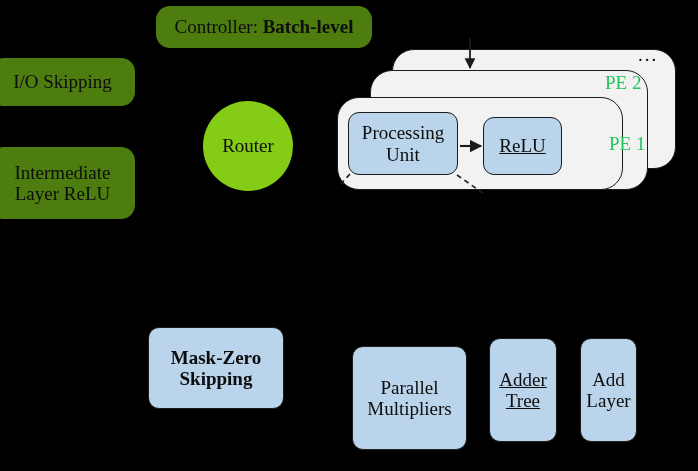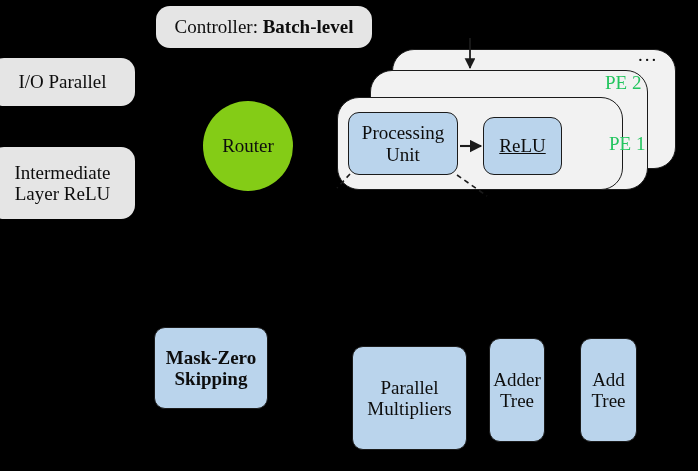--- a/index.html
+++ b/index.html
@@ -22,21 +22,21 @@
     box-sizing: border-box;
     display: flex;
     align-items: center;
     justify-content: center;
     text-align: center;
     line-height: 1.12;
     color: #0d0d0d;
   }
 
   .grey-box {
-    background: #e5e5e5;
+    background: #4d7c0f;
     border-radius: 14px;
     font-size: 19px;
   }
 
   .blue-box {
     background: #bad4ec;
     border: 1.6px solid #1b1b1b;
     border-radius: 11px;
     font-size: 19px;
   }
@@ -86,21 +86,21 @@
 
 <div id="canvas">
 
   <div class="node grey-box" style="left:156px; top:6px; width:216px; height:42px;">
     <span>
       <span>Controller: </span><span class="bold-txt">Batch-level</span>
     </span>
   </div>
 
   <div class="node grey-box" style="left:-10px; top:58px; width:145px; height:48px;">
-    <span>I/O Parallel</span>
+    <span>I/O Skipping</span>
   </div>
 
   <div class="node grey-box two-line" style="left:-10px; top:147px; width:145px; height:72px;">
     <span>Intermediate
 Layer ReLU</span>
   </div>
 
   <div class="node circle" style="left:203px; top:101px; width:90px; height:90px;">
     <span>Router</span>
   </div>
@@ -116,38 +116,38 @@
 
   <div class="node blue-box two-line" style="left:348px; top:112px; width:110px; height:63px;">
     <span>Processing
 Unit</span>
   </div>
 
   <div class="node blue-box" style="left:483px; top:117px; width:79px; height:58px;text-decoration:underline;">
     <span>ReLU</span>
   </div>
 
-  <div class="node blue-box two-line bold-txt" style="left:148px; top:327px; width:114px; height:82px;margin-left:6px;">
+  <div class="node blue-box two-line bold-txt" style="left:148px; top:327px; width:136px; height:82px;">
     <span>Mask-Zero
 Skipping</span>
   </div>
 
   <div class="node blue-box two-line" style="left:352px; top:338px; width:115px; height:104px;margin-top:8px;">
     <span>Parallel
 Multipliers</span>
   </div>
 
-  <div class="node blue-box two-line" style="left:489px; top:338px; width:56px; height:104px;">
+  <div class="node blue-box two-line" style="left:489px; top:338px; width:68px; height:104px;text-decoration:underline;">
     <span>Adder
 Tree</span>
   </div>
 
   <div class="node blue-box two-line" style="left:580px; top:338px; width:57px; height:104px;">
     <span>Add
-Tree</span>
+Layer</span>
   </div>
 
   <svg id="overlay" viewBox="0 0 698 471" xmlns="http://www.w3.org/2000/svg">
     <defs>
       <marker id="arrowhead" markerWidth="7" markerHeight="7" refX="5.4" refY="3" orient="auto" markerUnits="strokeWidth">
         <path d="M0,0 L6,3 L0,6 z" fill="#1b1b1b"></path>
       </marker>
     </defs>
 
     <line x1="470" y1="38" x2="470" y2="68" stroke="#1b1b1b" stroke-width="1.8" marker-end="url(#arrowhead)"></line>

